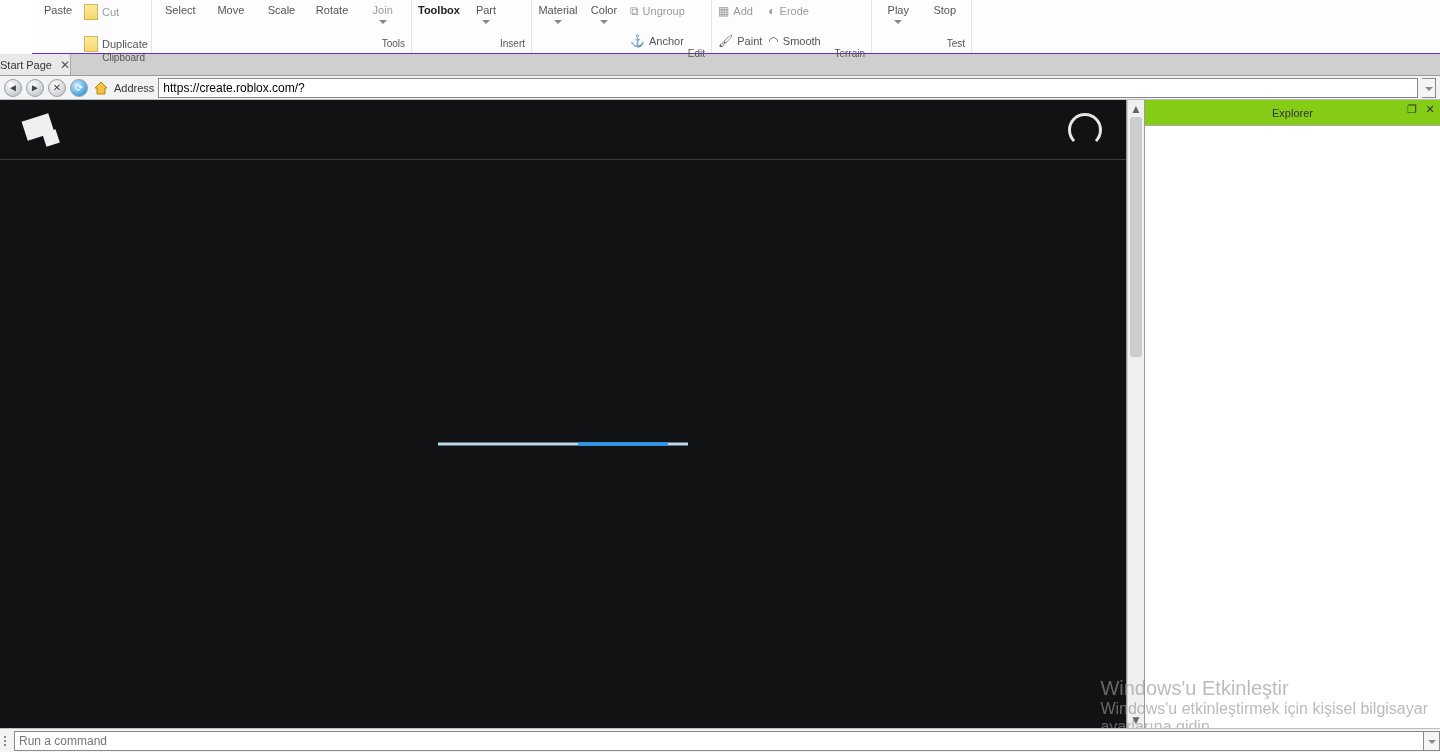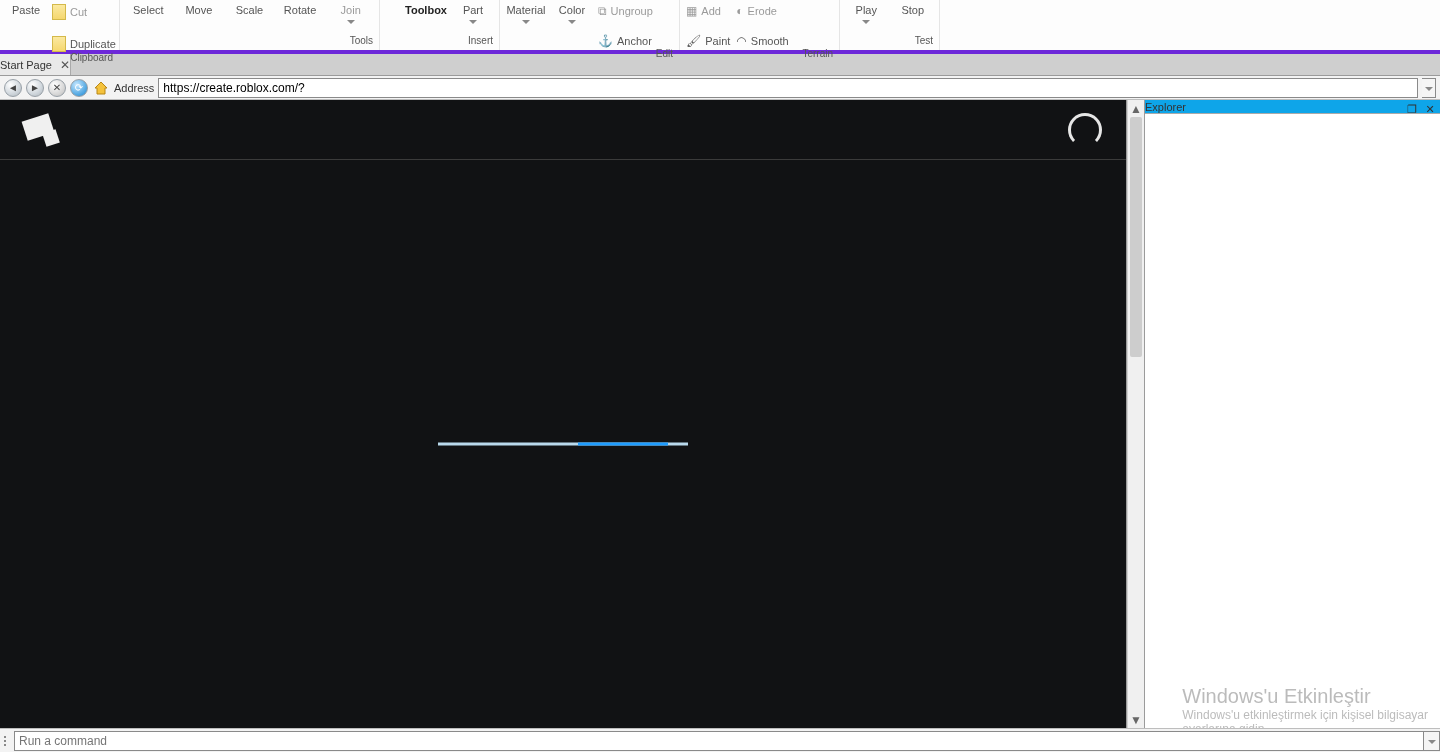--- a/index.html
+++ b/index.html
@@ -1,19 +1,19 @@
 <!DOCTYPE html>
 <html><head>
 <meta charset="utf-8">
 <style>
   * { box-sizing: border-box; margin: 0; padding: 0; font-family: "Segoe UI", Tahoma, sans-serif; }
   body { width: 1440px; height: 752px; background: #fff; overflow: hidden; position: relative; color: #333; font-size: 12px; }
 
   
-  .ribbon { display: flex; height: 54px; border-bottom: 4px solid #6d28d9; background: #fdfdfd; }
+  .ribbon { display: flex; height: 54px; border-bottom: 1px solid #6d28d9; background: #fdfdfd; margin-left: 32px; }
   .rgroup { display: flex; flex-direction: column; border-right: 1px solid #e5e5e5; padding: 0 6px; }
   .rgroup .g-body { flex: 1; display: flex; align-items: flex-start; gap: 6px; padding-top: 4px; }
   .rgroup .g-label { text-align: right; font-size: 10px; color: #555; padding-bottom: 4px; position: relative; }
   .rbtn { display: flex; flex-direction: column; align-items: center; gap: 2px; color: #555; min-width: 40px; cursor: default; }
   .rbtn .lbl { font-size: 11px; line-height: 12px; text-align: center; }
   .rbtn.thin { flex-direction: row; gap: 4px; min-width: 0; align-items: center; }
   .dd-caret { width: 0; height: 0; border-left: 4px solid transparent; border-right: 4px solid transparent; border-top: 4px solid #888; margin-top: 2px; }
   .col { display: flex; flex-direction: column; gap: 16px; }
 
   
@@ -47,29 +47,29 @@
   .viewport-body { flex: 1; position: relative; }
   .progress { position: absolute; left: 50%; top: 50%; transform: translate(-50%,-50%); width: 250px; height: 3px; background: #b9d9ec; }
   .progress .bar { position: absolute; top: 0; height: 3px; background: #1e9cff; width: 90px; left: 140px; }
   .vscroll { width: 17px; background: #f0f0f0; display: flex; flex-direction: column; border-left: 1px solid #cfcfcf; }
   .vscroll .arrow { height: 17px; display: flex; align-items: center; justify-content: center; color: #666; }
   .vscroll .thumb { flex: 0 0 240px; background: #cdcdcd; margin: 0 2px; border-radius: 2px; }
   .vscroll .track { flex: 1; }
 
   
   .explorer { width: 296px; display: flex; flex-direction: column; border-left: 1px solid #9b9b9b; }
-  .explorer-title { height: 14px; background: #0ea5e9; display: flex; align-items: center; position: relative; font-size: 11px; border-bottom: 1px solid #aaa; }
+  .explorer-title { height: 26px; background: #84cc16; display: flex; align-items: center; justify-content: center; position: relative; font-size: 11px; border-bottom: 1px solid #aaa; }
   .explorer-title .win-icons { position: absolute; right: 4px; top: 3px; display: flex; gap: 6px; }
   .win-ico { width: 12px; height: 12px; display: flex; align-items: center; justify-content: center; font-size: 11px; color: #333; cursor: pointer; }
   .explorer-body { flex: 1; background: #fff; position: relative; }
 
   
   .watermark { position: absolute; right: 12px; bottom: 16px; color: rgba(150,150,150,0.65); text-align: left; pointer-events: none; }
   .watermark .wm1 { font-size: 20px; font-weight: 400; }
-  .watermark .wm2, .watermark .wm3 { font-size: 12px; }
+  .watermark .wm2, .watermark .wm3 { font-size: 16px; }
 
   
   .cmdbar { position: absolute; bottom: 0; left: 0; right: 0; height: 24px; background: #f3f3f3; border-top: 1px solid #bdbdbd; display: flex; align-items: center; padding-left: 4px; }
   .cmd-handle { width: 6px; height: 18px; display: flex; flex-direction: column; justify-content: center; gap: 2px; margin-right: 4px; }
   .cmd-handle span { width: 2px; height: 2px; background: #888; }
   .cmd-input { flex: 1; height: 20px; border: 1px solid #8a8a8a; background: #fff; padding: 0 4px; font-size: 12px; color: #8a8a8a; }
   .cmd-dd { width: 16px; height: 20px; border: 1px solid #8a8a8a; border-left: none; background: #f5f5f5; display: flex; align-items: center; justify-content: center; }
 
   .faint { color: #9a9a9a; }
 </style>
@@ -113,21 +113,21 @@
         </div>
       <div class="rbtn faint">
         <span class="lbl">Join</span>
         <div class="dd-caret"></div>
       </div>
     </div>
     <div class="g-label">Tools</div>
   </div>
 
   <div class="rgroup" style="width:120px">
-    <div class="g-body" style="justify-content:flex-end">
+    <div class="g-body" style="justify-content:flex-start">
       <div class="rbtn">
           <span class="lbl" style="font-weight:600;color:#222">Toolbox</span>
         </div>
       <div class="rbtn">
         <span class="lbl">Part</span>
         <div class="dd-caret"></div>
       </div>
     </div>
     <div class="g-label">Insert</div>
   </div>

